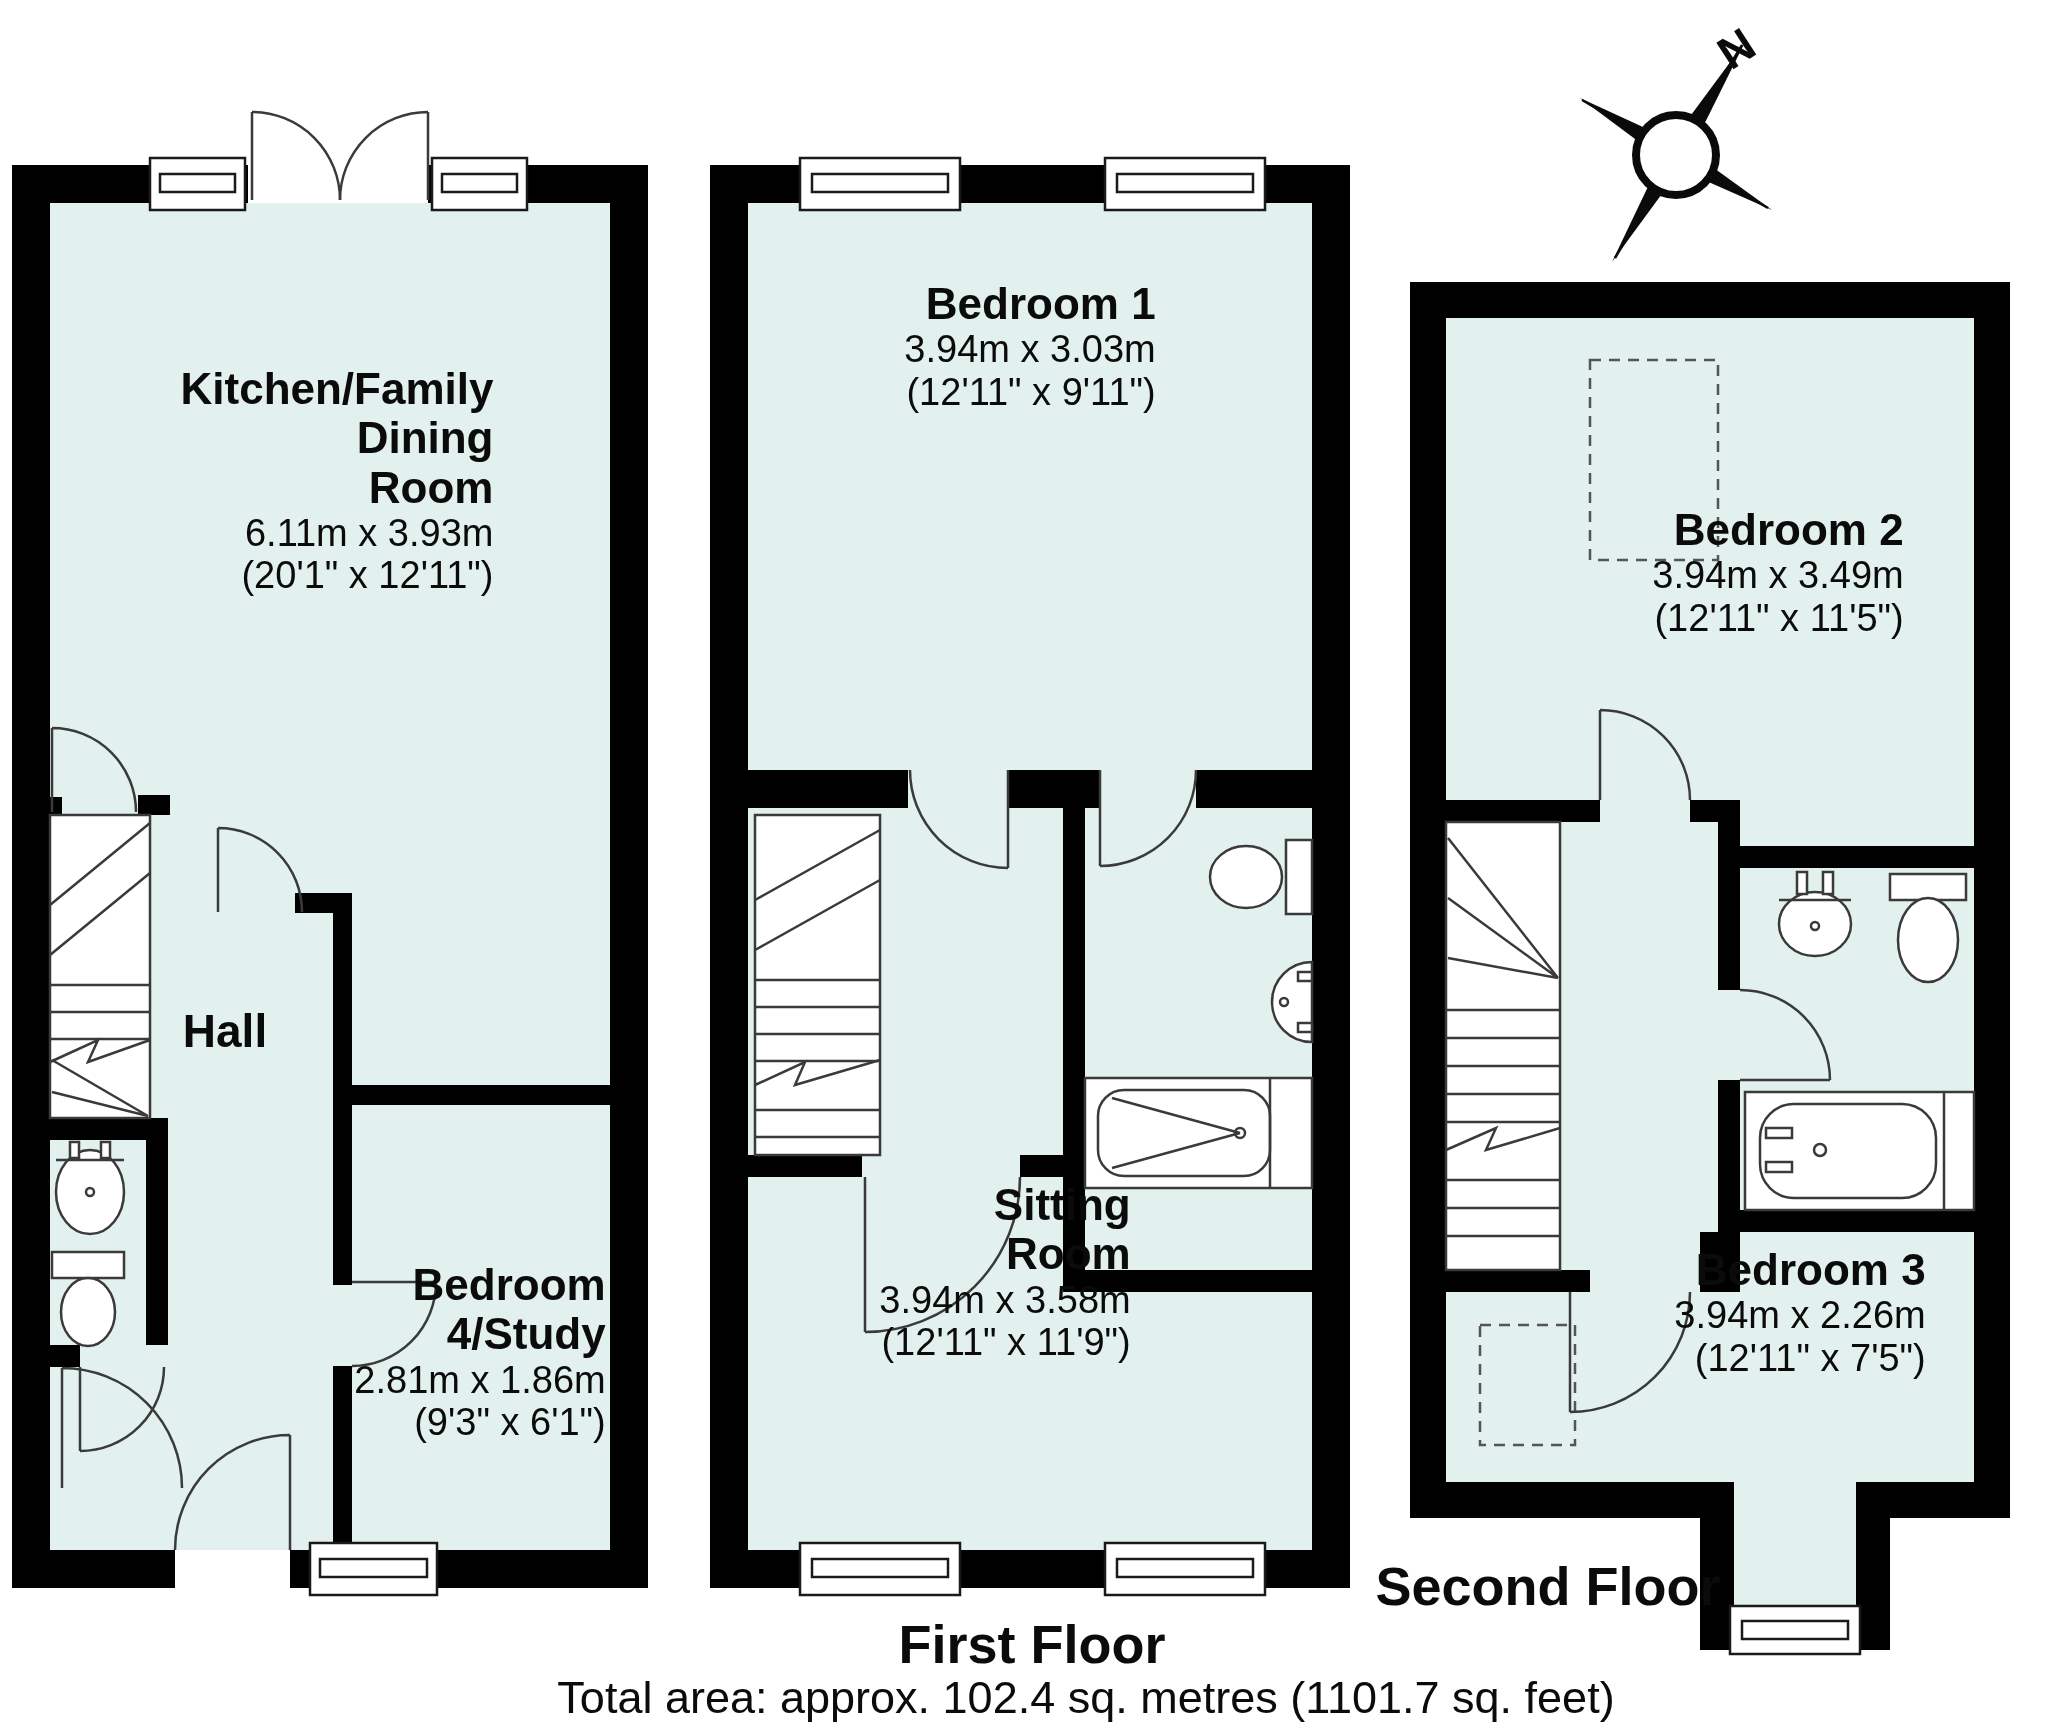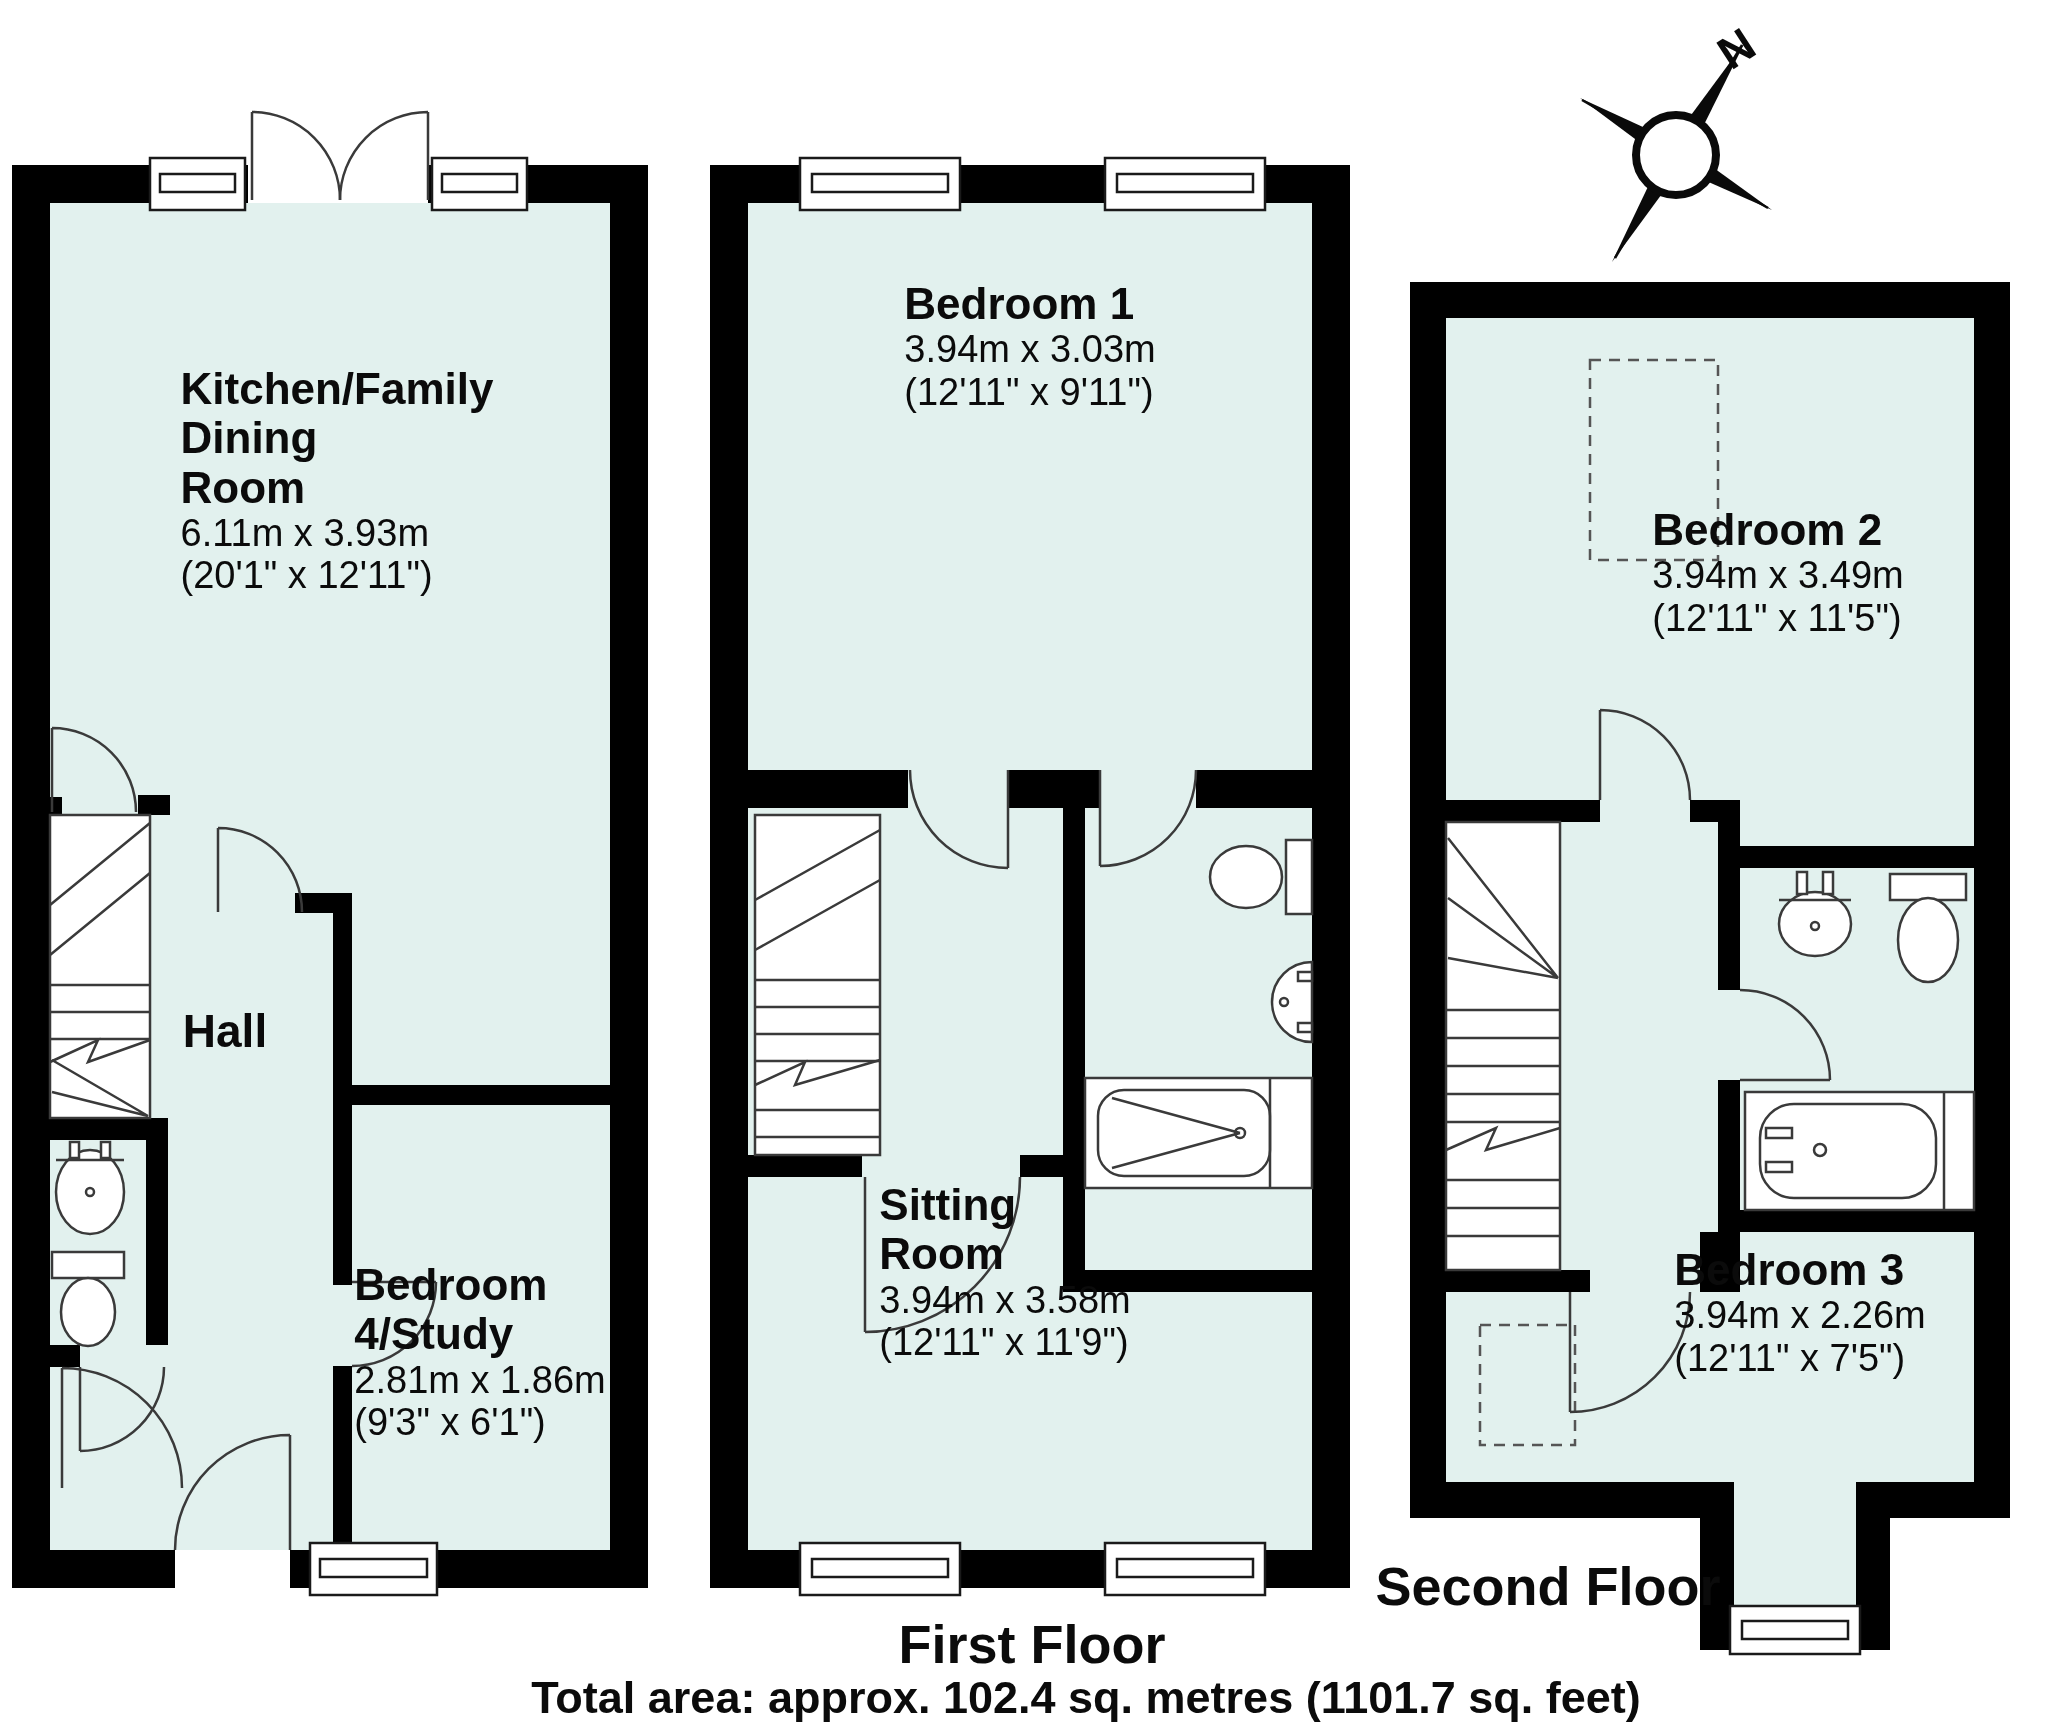--- a/index.html
+++ b/index.html
@@ -7,35 +7,35 @@
     position:relative;
     width:2048px;height:1727px;
     background:#ffffff;
     font-family:"Liberation Sans", sans-serif;
     overflow:hidden;
   }
   .canvas svg{position:absolute;left:0;top:0;}
   .label{
     position:absolute;
     transform:translate(-50%,-50%);
-    text-align:left;
+    text-align:right;
     color:#0b0b0b;
     white-space:nowrap;
     line-height:1.12;
   }
   .rname{font-size:44px;font-weight:bold;}
   .rdim{font-size:38px;font-weight:normal;}
   .hall-name{font-size:46px;font-weight:bold;}
   .floor-caption{
     position:absolute;transform:translate(-50%,-50%);
     font-size:54px;font-weight:bold;color:#0b0b0b;white-space:nowrap;
   }
   .total-caption{
     position:absolute;transform:translate(-50%,-50%);
-    font-size:45px;font-weight:bold;color:#0b0b0b;white-space:nowrap;
+    font-size:45px;font-weight:normal;color:#0b0b0b;white-space:nowrap;
   }
   
   .wall{fill:#000000;stroke:none;}
   .floorfill{fill:#e2f1ee;stroke:none;}
   .gap{fill:#ffffff;stroke:none;}
   .thin{fill:none;stroke:#3a3a3a;stroke-width:2.5;}
   .thinfill{fill:#ffffff;stroke:#3a3a3a;stroke-width:2.5;}
   .win rect{fill:#ffffff;stroke:#1a1a1a;stroke-width:2.5;}
   .dashed{fill:none;stroke:#555;stroke-width:2.5;stroke-dasharray:11 8;}
   .compass-line{stroke:#111;stroke-width:2.5;fill:none;}

